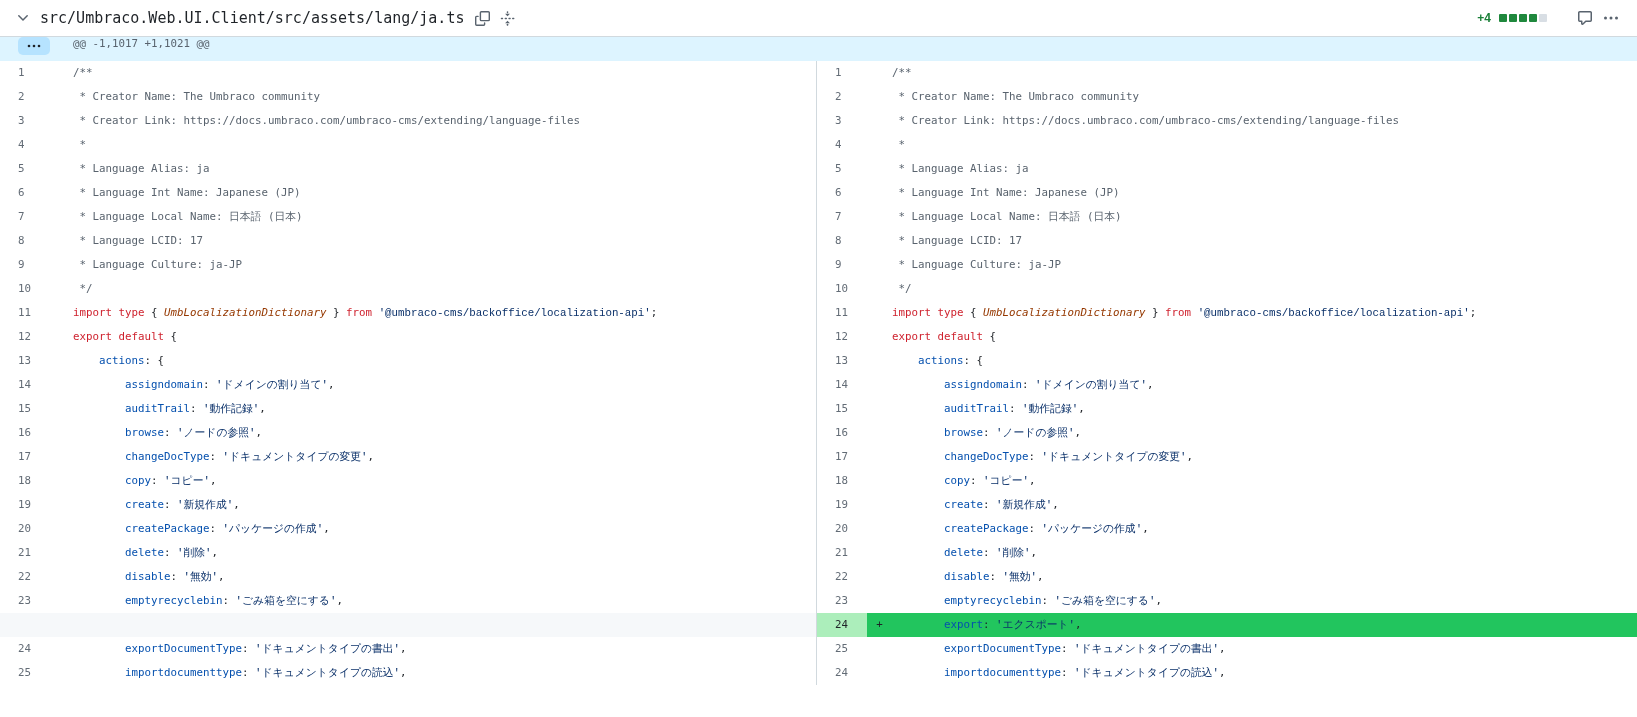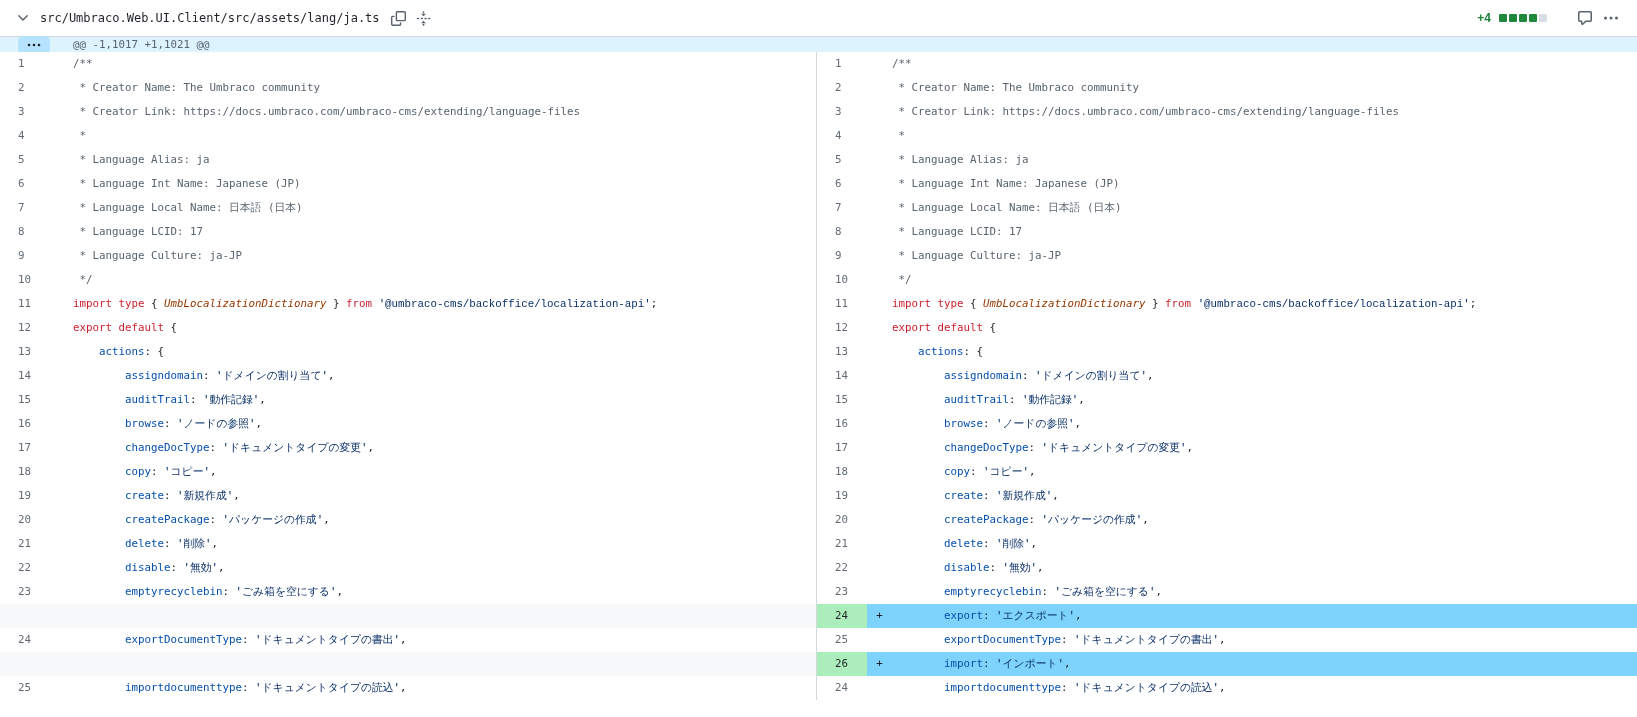--- a/index.html
+++ b/index.html
@@ -5,33 +5,33 @@
   * { margin:0; padding:0; box-sizing:border-box; }
   html,body { width:1637px; height:717px; background:#ffffff; overflow:hidden;
               font-family:"Liberation Sans", sans-serif; }
 
   
   .file-header { height:37px; display:flex; align-items:center; padding:0 16px 0 14px;
                  background:#ffffff; border-bottom:1px solid #d1d9de; }
   .icon-btn { background:transparent; border:none; padding:2px; display:flex; align-items:center;
               justify-content:center; cursor:pointer; color:#59636e; }
   .icon-btn svg { display:block; }
-  .file-path { font-family:"DejaVu Sans Mono", monospace; font-size:12px; color:#1f2328;
+  .file-path { font-family:"DejaVu Sans Mono", monospace; font-size:15px; color:#1f2328;
                margin-left:8px; margin-right:9px; }
   .header-spacer { flex:1; }
   .added-count { font-size:12px; font-weight:600; color:#1a7f37; margin-right:8px; }
   .diffstat { display:flex; gap:2px; margin-right:14px; }
   .diffstat .blk { width:8px; height:8px; border-radius:1px; }
   .blk.fill { background:#1f883d; }
   .blk.empty { background:#d8dee4; }
   .file-header .icon-btn + .icon-btn { margin-left:6px; }
   .hdr-right-btn { margin-left:14px; }
 
   
-  .hunk-row { height:15px; background:#ddf4ff; display:flex; align-items:center; }
+  .hunk-row { height:24px; background:#ddf4ff; display:flex; align-items:flex-start; }
   .hunk-expand { margin-left:18px; width:32px; height:18px; border:none; border-radius:5px;
                  background:#b6e3ff; color:#1f2328; cursor:pointer; display:flex;
                  align-items:center; justify-content:center; }
   .hunk-expand svg { display:block; }
   .hunk-text { margin-left:23px; font-family:"DejaVu Sans Mono", monospace; font-size:10.8px;
                color:#59636e; white-space:pre; }
 
   
   #diff-rows { width:1637px; }
   .row { display:flex; height:24px; line-height:24px; font-family:"DejaVu Sans Mono", monospace;
@@ -39,21 +39,21 @@
   .cell { height:24px; overflow:hidden; white-space:pre; }
   .num { color:#636c76; padding-left:18px; }
   .nl { width:50px; background:#ffffff; }
   .cl { width:767px; background:#ffffff; border-right:1px solid #d1d9de; color:#1f2328; }
   .nr { width:50px; background:#ffffff; }
   .cr { flex:1; background:#ffffff; color:#1f2328; }
   .cl .marker { display:inline-block; width:23px; }
   .cr .marker { display:inline-block; width:25px; text-align:center; color:#1f2328; }
   .nl.empty, .cl.empty { background:#f6f8fa; }
   .nr.num-add { background:#aceebb; color:#1f2328; }
-  .cr.code-add { background:#7dd3fc; }
+  .cr.code-add { background:#22c55e; }
 
   
   .tk-c { color:#59636e; }
   .tk-k { color:#cf222e; }
   .tk-t { color:#953800;font-style:italic; }
   .tk-s { color:#0a3069;font-family:Liberation Mono, monospace; }
   .tk-p { color:#0550ae; }
   .tk-x { color:#1f2328; }
 </style>
 </head>
@@ -275,24 +275,18 @@
       <div class="cell num nr num-add">24</div>
       <div class="cell code cr code-add"><span class="marker">+</span><span><span class="tk-x">        </span><span class="tk-p">export</span><span class="tk-x">: </span><span class="tk-s">'エクスポート'</span><span class="tk-x">,</span></span></div>
     </div>
     <div class="row">
       <div class="cell num nl">24</div>
       <div class="cell code cl"><span class="marker"></span><span><span class="tk-x">        </span><span class="tk-p">exportDocumentType</span><span class="tk-x">: </span><span class="tk-s">'ドキュメントタイプの書出'</span><span class="tk-x">,</span></span></div>
       <div class="cell num nr">25</div>
       <div class="cell code cr"><span class="marker"></span><span><span class="tk-x">        </span><span class="tk-p">exportDocumentType</span><span class="tk-x">: </span><span class="tk-s">'ドキュメントタイプの書出'</span><span class="tk-x">,</span></span></div>
     </div>
     <div class="row">
-      <div class="cell num nl empty"></div>
-      <div class="cell code cl empty"><span class="marker"></span></div>
-      <div class="cell num nr num-add">26</div>
-      <div class="cell code cr code-add"><span class="marker">+</span><span><span class="tk-x">        </span><span class="tk-p">import</span><span class="tk-x">: </span><span class="tk-s">'インポート'</span><span class="tk-x">,</span></span></div>
-    </div>
-    <div class="row">
       <div class="cell num nl">25</div>
       <div class="cell code cl"><span class="marker"></span><span><span class="tk-x">        </span><span class="tk-p">importdocumenttype</span><span class="tk-x">: </span><span class="tk-s">'ドキュメントタイプの読込'</span><span class="tk-x">,</span></span></div>
       <div class="cell num nr">24</div>
       <div class="cell code cr"><span class="marker"></span><span><span class="tk-x">        </span><span class="tk-p">importdocumenttype</span><span class="tk-x">: </span><span class="tk-s">'ドキュメントタイプの読込'</span><span class="tk-x">,</span></span></div>
     </div>
   </div>
 
 </body></html>

